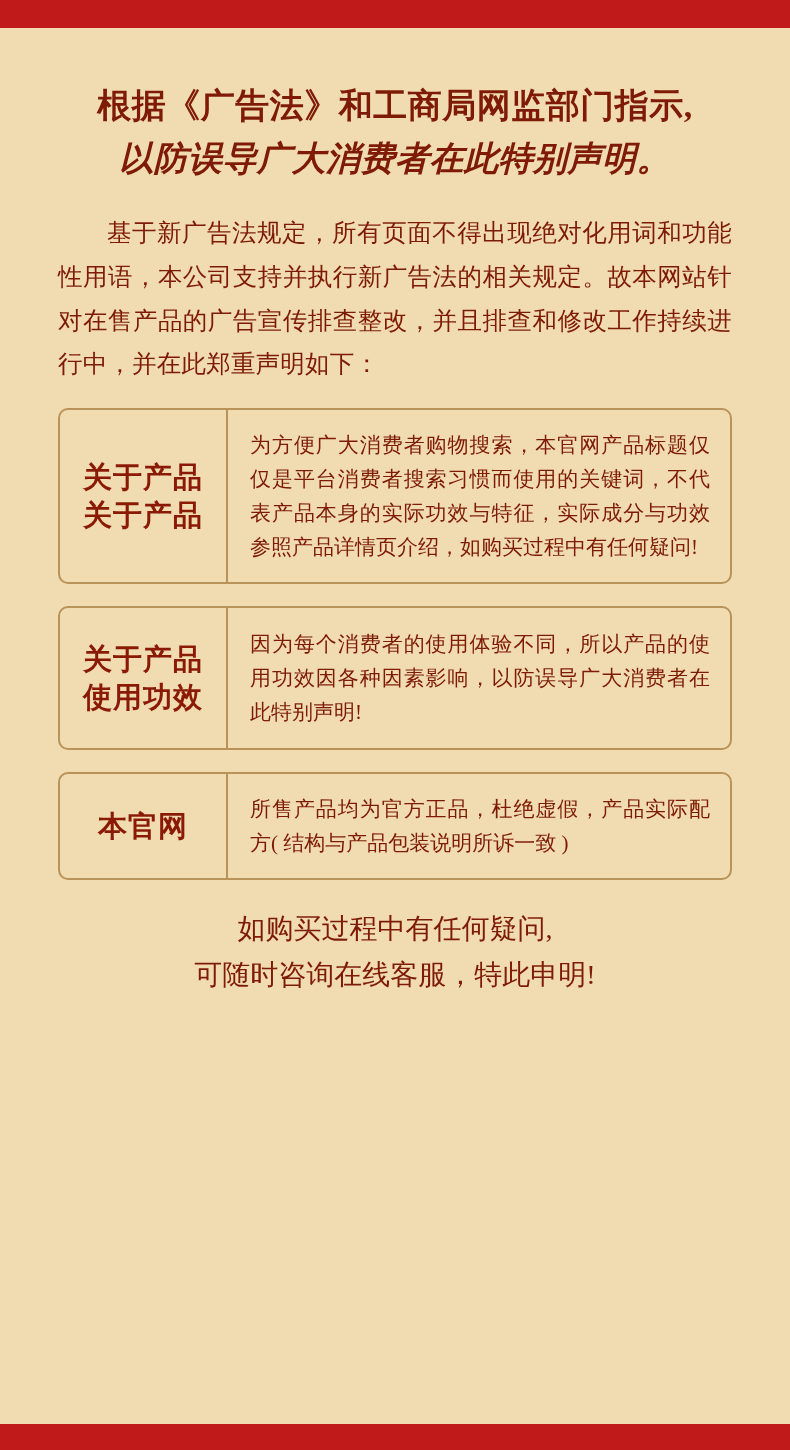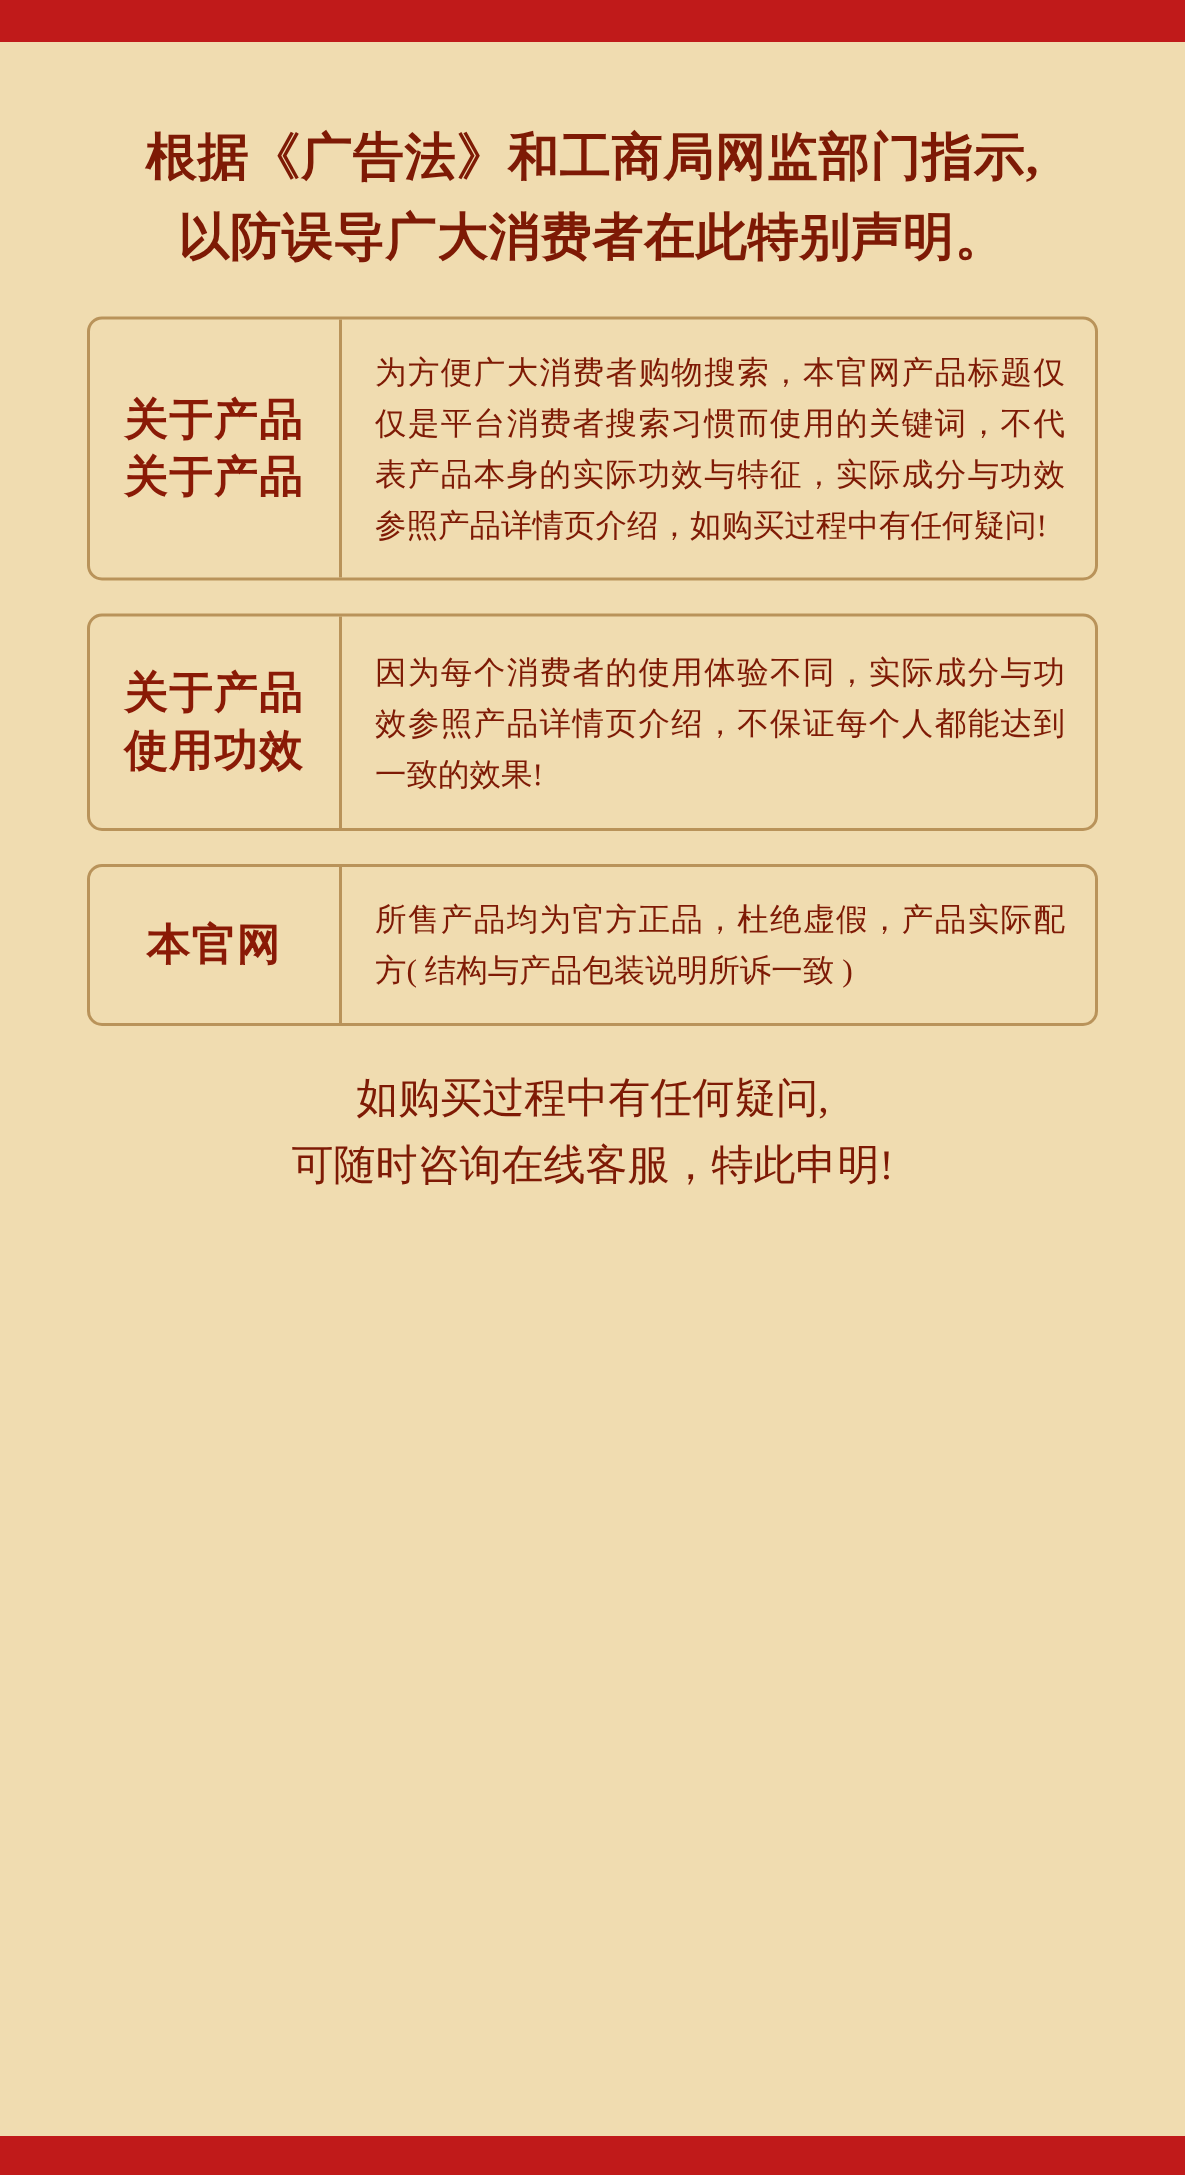--- a/index.html
+++ b/index.html
@@ -44,20 +44,21 @@
     text-align: center;
     font-size: 34px;
     font-weight: bold;
     line-height: 1.55;
     color: #7e1a05;
     letter-spacing: 0.5px;
     margin: 14px 0 26px 0;
   }
   .headline .l2 {
     display: block;
+    font-style: italic;
   }
   .para {
     font-size: 24.5px;
     line-height: 1.78;
     color: #7e1a05;
     text-align: justify;
     text-justify: inter-ideograph;
     text-indent: 2em;
     margin: 0 0 22px 0;
     letter-spacing: 0.2px;
@@ -128,37 +129,38 @@
 
   <div class="top-bar"></div>
 
   <div class="content">
 
     <div class="headline">
       <span class="l1">根据《广告法》和工商局网监部门指示,</span>
       <span class="l2">以防误导广大消费者在此特别声明。</span>
     </div>
 
+    <p class="para first">基于新广告法规定，所有页面不得出现绝对化用词和功能性用语，本公司支持并执行新广告法的相关规定。故本网站针对在售产品的广告宣传排查整改，并且排查和修改工作持续进行中，并在此郑重声明如下：</p>
 
     <div class="cards">
 
       <div class="card">
         <div class="card-title">
           <span>关于产品</span>
           <span>关于产品</span>
         </div>
         <div class="card-body">为方便广大消费者购物搜索，本官网产品标题仅仅是平台消费者搜索习惯而使用的关键词，不代表产品本身的实际功效与特征，实际成分与功效参照产品详情页介绍，如购买过程中有任何疑问!</div>
       </div>
 
       <div class="card">
         <div class="card-title">
           <span>关于产品</span>
           <span>使用功效</span>
         </div>
-        <div class="card-body">因为每个消费者的使用体验不同，实际成分与功效参照产品详情页介绍，不保证每个人都能达到一致的效果!</div>
+        <div class="card-body">因为每个消费者的使用体验不同，所以产品的使用功效因各种因素影响，以防误导广大消费者在此特别声明!</div>
       </div>
 
       <div class="card">
         <div class="card-title">
           <span>本官网</span>
         </div>
         <div class="card-body">所售产品均为官方正品，杜绝虚假，产品实际配方( 结构与产品包装说明所诉一致 )</div>
       </div>
 
     </div>

